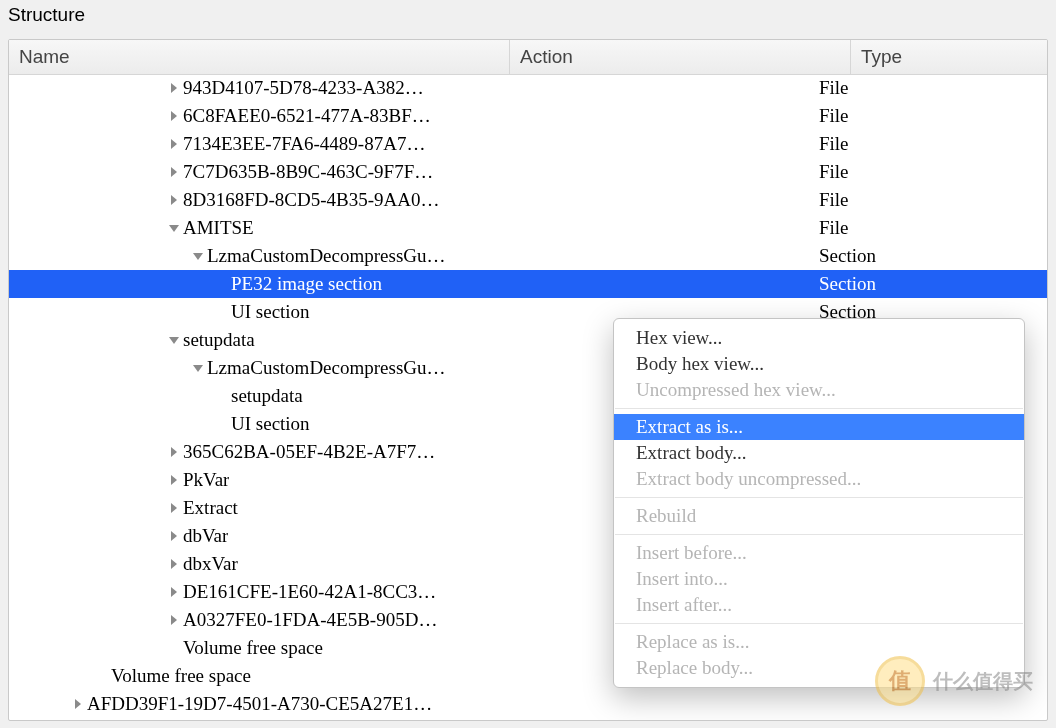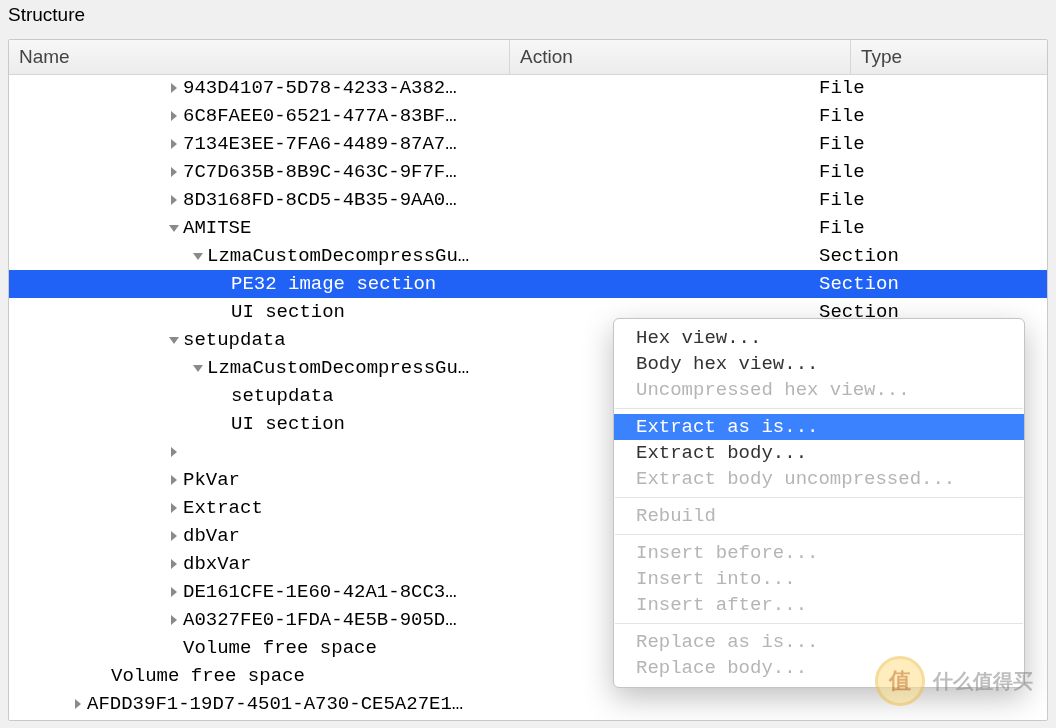--- a/index.html
+++ b/index.html
@@ -1,16 +1,16 @@
 <!DOCTYPE html>
 <html><head>
 <meta charset="utf-8">
 <style>
   html,body{margin:0;padding:0;width:1056px;height:728px;background:#f0f0f0;font-family:"Lucida Grande","Segoe UI",Arial,sans-serif;font-size:19px;color:#000;overflow:hidden}
-  .mono{font-family:Liberation Mono, monospace}
+  .mono{font-family:Liberation Serif, serif}
   .panel-title{padding:4px 8px 6px 8px;font-size:19px}
   .tree-wrap{position:relative;margin:7px 8px 8px 8px;background:#fff;border:1px solid #c9c9c9;border-radius:2px;height:680px;overflow:hidden}
   .header-row{display:flex;align-items:center;height:34px;background:linear-gradient(#f7f7f7,#ececec);border-bottom:1px solid #d6d6d6;user-select:none}
   .header-cell{height:100%;display:flex;align-items:center;padding:0 10px;border-right:1px solid #d6d6d6;font-size:19px;color:#444}
   .col-name{width:480px}
   .col-action{width:320px}
   .col-type{flex:1;border-right:none}
   .rows{position:absolute;top:34px;left:0;right:0;bottom:0;overflow:hidden}
   .row{display:flex;align-items:center;height:28px}
   .row.selected{background:#2061f6;color:#fff}
@@ -200,20 +200,21 @@
         <div class="cell-type"></div>
       </div>
       <div class="row mono">
         <div class="cell-name">
           <span class="indent" style="width: 156px;"></span>
           <span class="disclosure">
             <svg width="10" height="12" viewBox="0 0 10 12">
               <path d="M2 1 L8 6 L2 11 Z" fill="#8a8a8a"></path>
             </svg>
           </span>
+          <span class="label">365C62BA-05EF-4B2E-A7F7…</span>
         </div>
         <div class="cell-action"></div>
         <div class="cell-type"></div>
       </div>
       <div class="row mono">
         <div class="cell-name">
           <span class="indent" style="width: 156px;"></span>
           <span class="disclosure">
             <svg width="10" height="12" viewBox="0 0 10 12">
               <path d="M2 1 L8 6 L2 11 Z" fill="#8a8a8a"></path>

